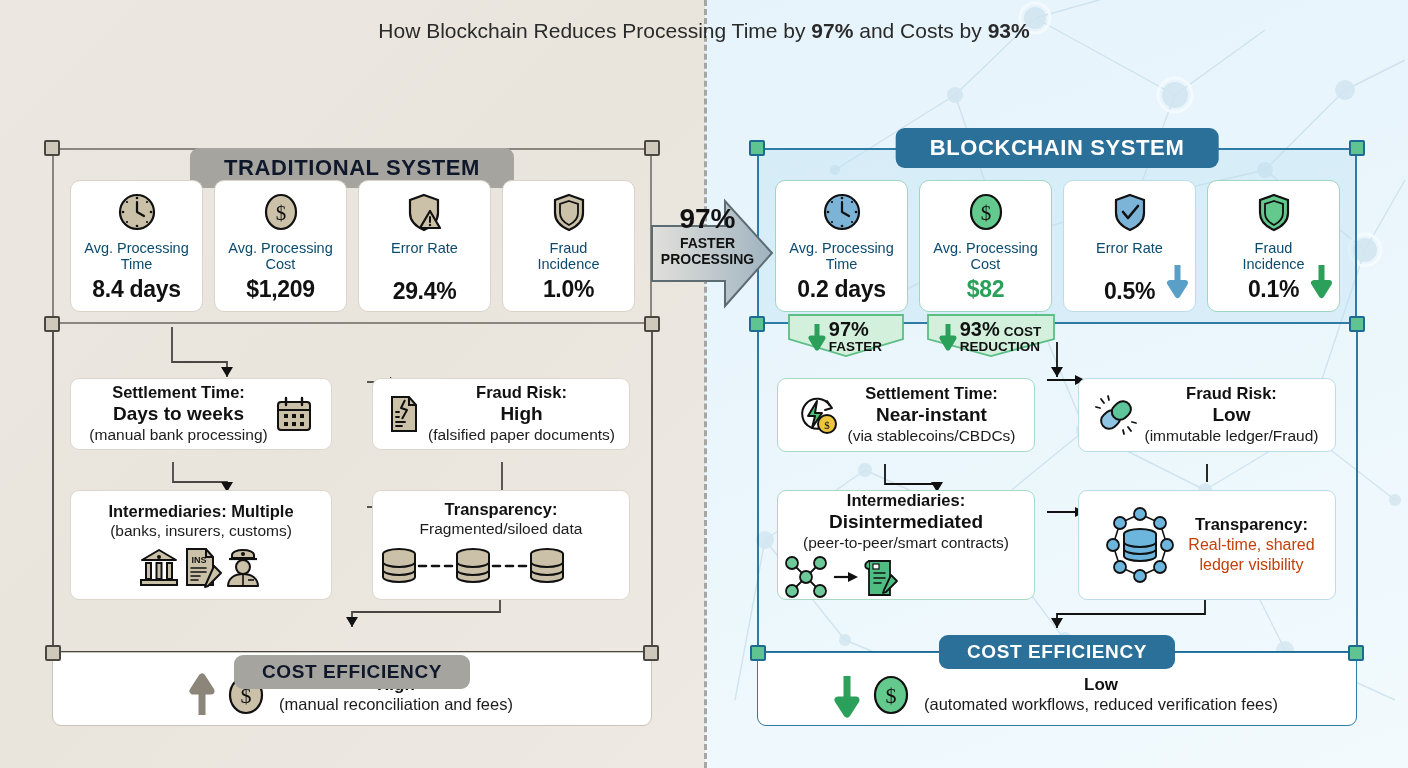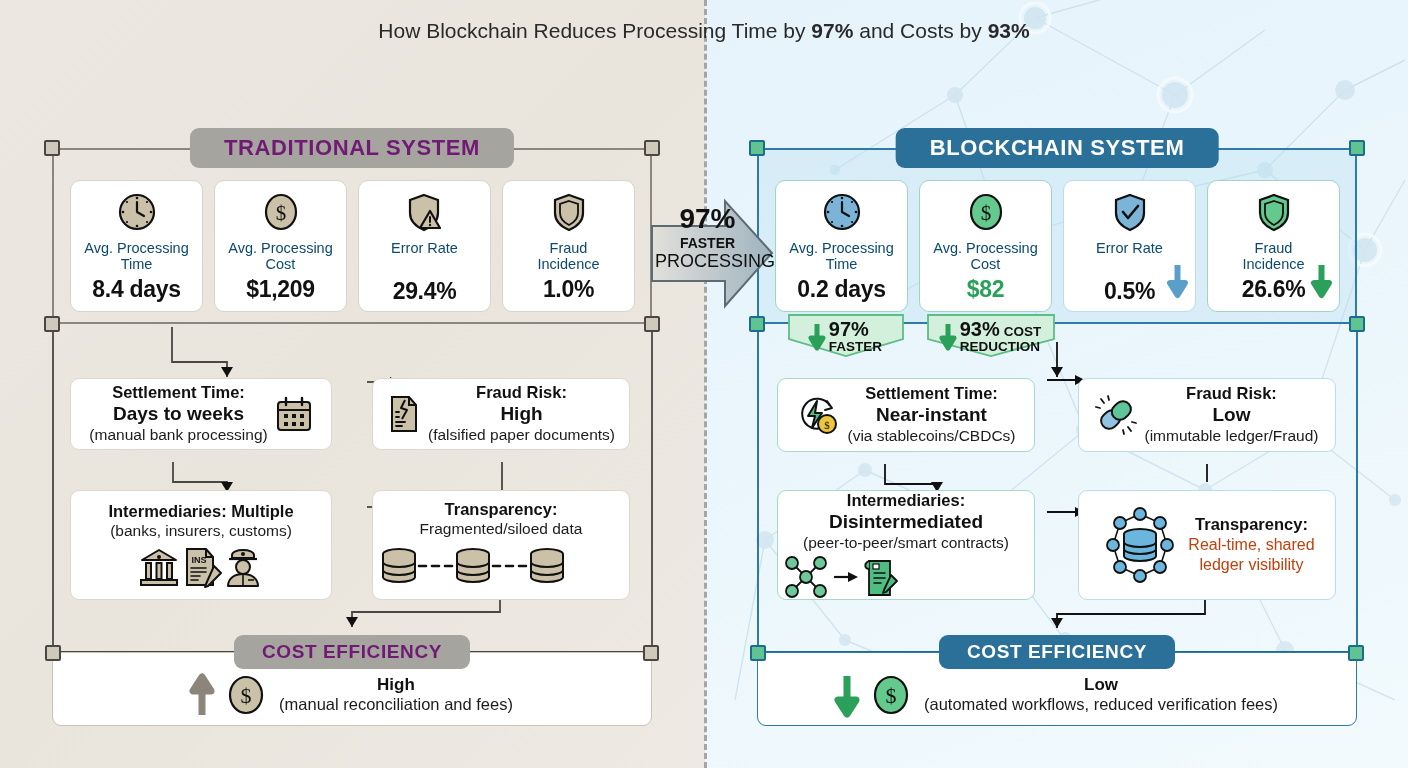--- a/index.html
+++ b/index.html
@@ -50,21 +50,21 @@
   .panel.block .handle { background:#5fc48f; border:2px solid #1c6b92; }
   .h-tl { left:-8px; top:-8px; } .h-tr { right:-8px; top:-8px; }
   .h-bl { left:-8px; bottom:-8px; } .h-br { right:-8px; bottom:-8px; }
 
   .panel-pill {
     position:absolute; top:-20px; left:50%; transform:translateX(-50%);
     height:40px; border-radius:9px; display:flex; align-items:center; justify-content:center;
     padding:0 34px; font-size:22px; font-weight:bold; letter-spacing:.6px; z-index:7;
     white-space:nowrap;
   }
-  .pill-trad { background:#a6a49e; color:#701a75; }
+  .pill-trad { background:#a6a49e; color:#0f172a;margin-top:20px; }
   .pill-block { background:#2b7099; color:#fff; }
 
   
   .cards { position:absolute; display:flex; gap:11px; z-index:5; }
   .card {
     background:#fff; border-radius:10px; width:133px; height:132px;
     display:flex; flex-direction:column; align-items:center; justify-content:flex-start;
     padding-top:9px; position:relative;
   }
   .card.t { border:1.5px solid #d9d4c9; }
@@ -77,21 +77,21 @@
   .card-arrow { position:absolute; right:9px; bottom:14px; }
 
   
   .big-arrow { position:absolute; left:650px; top:196px; z-index:9; }
   .big-arrow-text {
     position:absolute; left:655px; top:205px; width:105px; text-align:center;
     z-index:10; pointer-events:none;
   }
   .ba-pct { font-size:28px; font-weight:bold; color:#111; line-height:1; }
   .ba-l1 { font-size:14px; font-weight:bold; color:#111; line-height:1.15; margin-top:2px; }
-  .ba-l2 { font-size:18px; font-weight:normal; color:#111; line-height:1.15; }
+  .ba-l2 { font-size:14px; font-weight:bold; color:#111; line-height:1.15; }
 
   
   .badge { position:absolute; z-index:10; }
   .badge-txt {
     position:absolute; top:6px; left:0; width:100%; text-align:center;
     display:flex; align-items:center; justify-content:center; gap:5px;
   }
   .badge-big { font-size:20px; font-weight:bold; color:#111; }
   .badge-sm { font-size:13.5px; font-weight:bold; color:#111; }
   .badge-stack { display:flex; flex-direction:column; align-items:flex-start; line-height:1.05; }
@@ -345,21 +345,21 @@
       <div class="card-icon">
         <svg width="40" height="42" viewBox="0 0 40 42">
           <path d="M20 4 L34 9 L34 22 C34 31 27 36 20 39 C13 36 6 31 6 22 L6 9 Z" fill="#64c98c" stroke="#111" stroke-width="2.2"></path>
           <path d="M20 10 L29 13 L29 22 C29 28 24 32 20 34 C16 32 11 28 11 22 L11 13 Z" fill="none" stroke="#111" stroke-width="1.8"></path>
         </svg>
       </div>
       <div class="card-label">
         <div>Fraud</div>
         <div>Incidence</div>
       </div>
-      <div class="card-value">26.6%</div>
+      <div class="card-value">0.1%</div>
       <span class="card-arrow">
         <svg width="17" height="32" viewBox="0 0 17 32">
             <path d="M8.5 0 L8.5 20 M8.5 30 L1 18 L16 18 Z" stroke="#2aa05a" stroke-width="6" fill="#2aa05a" stroke-linejoin="round"></path>
           </svg>
       </span>
     </div>
   </div>
 
   <div class="badge" style="left:787px; top:313px; width:118px; height:45px;">
     <svg width="118" height="45" viewBox="0 0 118 45">

